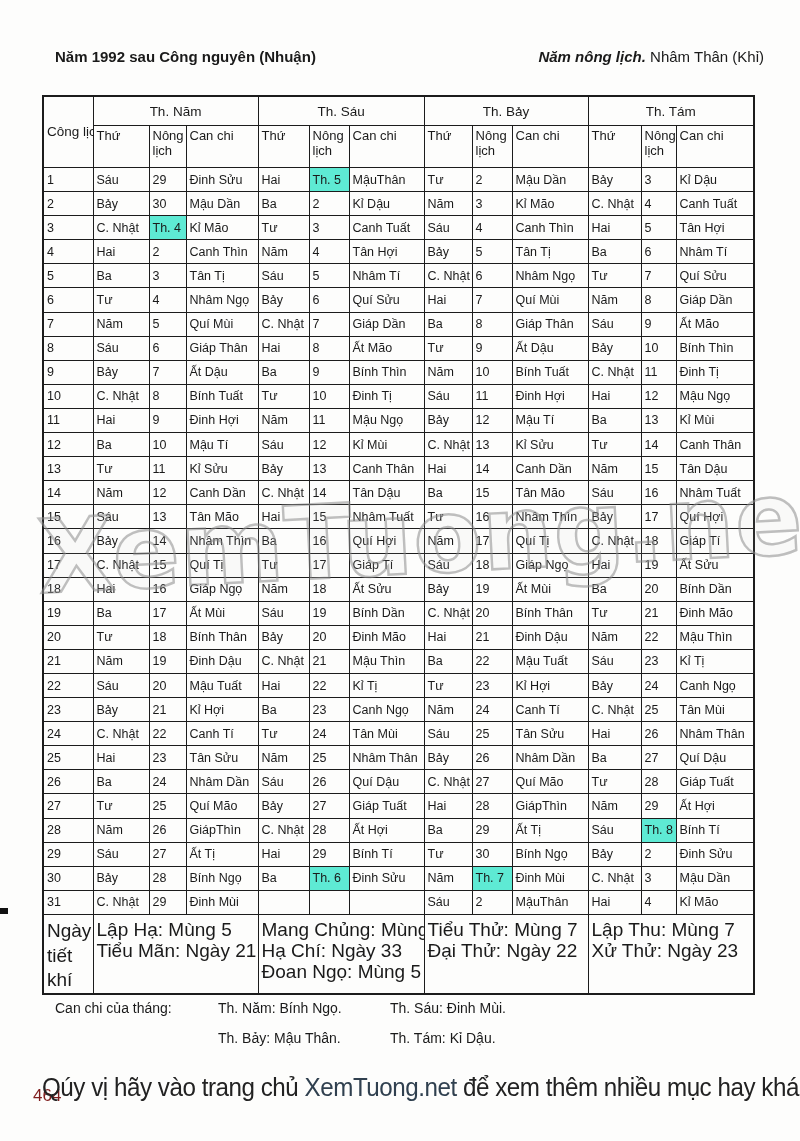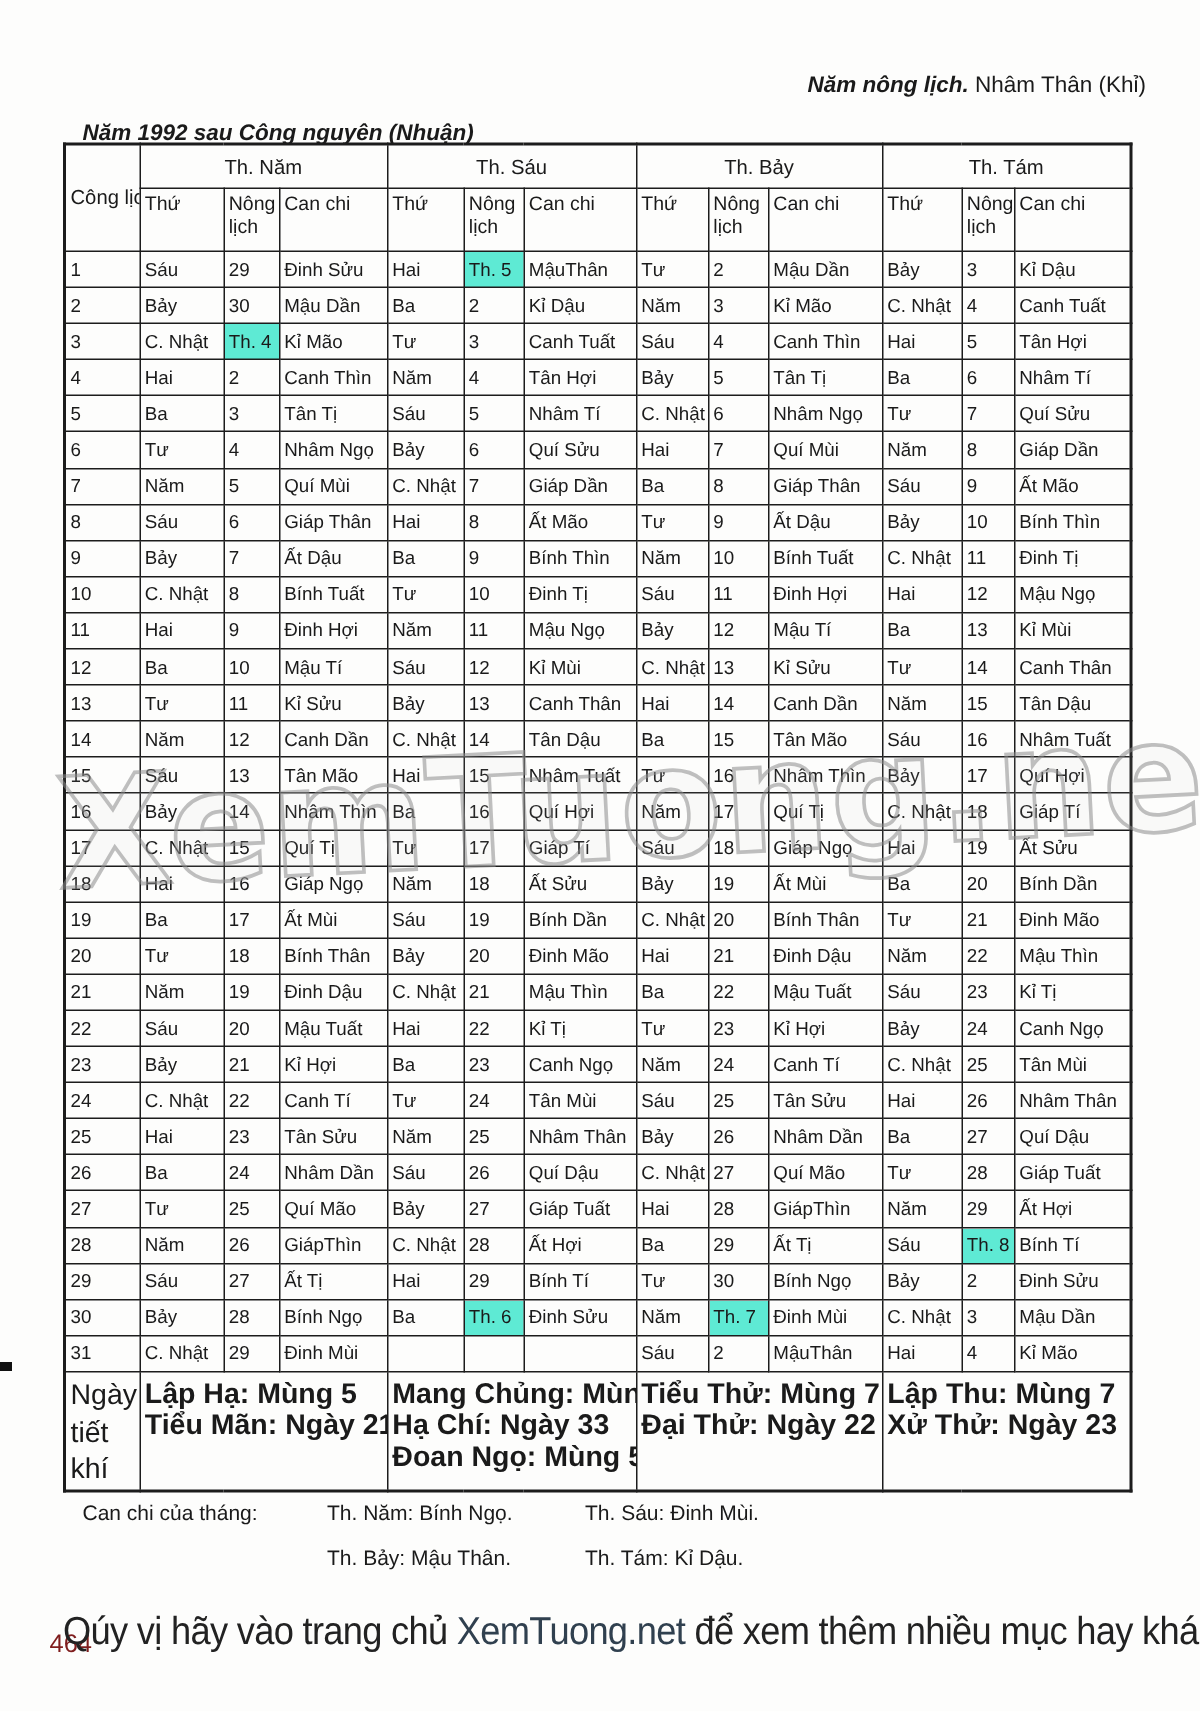--- a/index.html
+++ b/index.html
@@ -1,39 +1,39 @@
 <!DOCTYPE html>
 <html><head>
 <meta charset="utf-8">
 <style>
   html,body{margin:0;padding:0;background:#ffffff;}
   .page{
     position:relative; width:800px; height:1141px; background:#fdfdfc;
     font-family:"Liberation Sans", sans-serif; color:#1a1a1a; overflow:hidden;
   }
-  .hdr-left{position:absolute; left:55px; top:48px; font-size:15px; font-weight:bold; font-style:italic;margin-top:32px;}
+  .hdr-left{position:absolute; left:55px; top:48px; font-size:15px; font-weight:bold; }
   .hdr-right{position:absolute; right:36px; top:48px; font-size:15px; white-space:nowrap;}
   .hdr-right .lbl{font-weight:bold; font-style:italic;}
 
   table.cal{
     position:absolute; left:42px; top:95px; width:711px;
     border-collapse:collapse; table-layout:fixed;
   }
   table.cal th, table.cal td{
     border:1.5px solid #1c1c1c; padding:0 3px; font-size:12.5px;
     overflow:hidden; white-space:nowrap; text-align:left; vertical-align:middle;
   }
   table.cal{border:2px solid #1c1c1c;}
   tr.mrow th{height:28px; text-align:center; font-weight:normal; font-size:13.5px;}
   th.corner{vertical-align:top; text-align:left; font-weight:normal; font-size:13.5px; white-space:normal; line-height:1.25; padding-top:3px;}
   tr.srow th{height:38px; font-weight:normal; font-size:13px; vertical-align:top; padding-top:3px; white-space:normal; line-height:1.15;}
   tbody.days td{height:23.1px;}
   td.shade{background:#5eead4;}
   tr.tiet td{height:70px; vertical-align:top; padding-top:4px; font-size:19px;}
-  tr.tiet td div{line-height:21px; white-space:nowrap;font-weight:bold;}
+  tr.tiet td div{line-height:21px; white-space:nowrap;}
   td.tiet-label{white-space:normal !important; line-height:1.3;}
 
   .watermark{
     position:absolute; left:38px; top:498px; width:770px; z-index:6;
     font-family:"DejaVu Sans", sans-serif; font-weight:bold;
     font-size:102px; letter-spacing:1px; color:rgba(200,200,200,0.08);
     -webkit-text-stroke:2.5px rgba(140,140,140,0.55);
     transform:rotate(-3deg) scaleX(0.97); transform-origin:left center;
     pointer-events:none; white-space:nowrap;
   }

